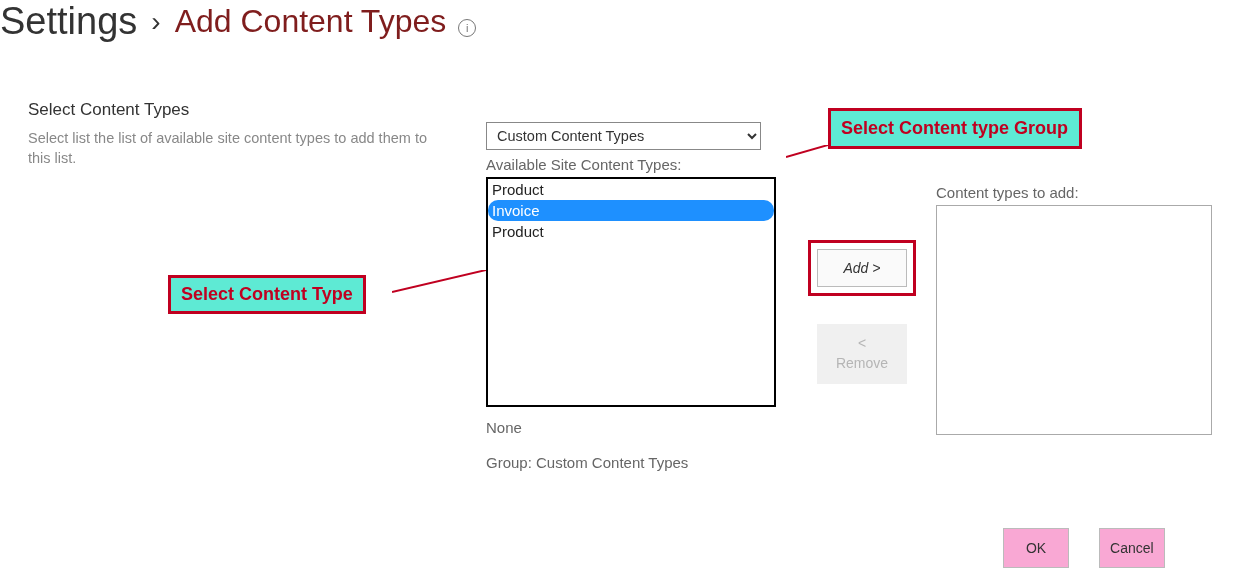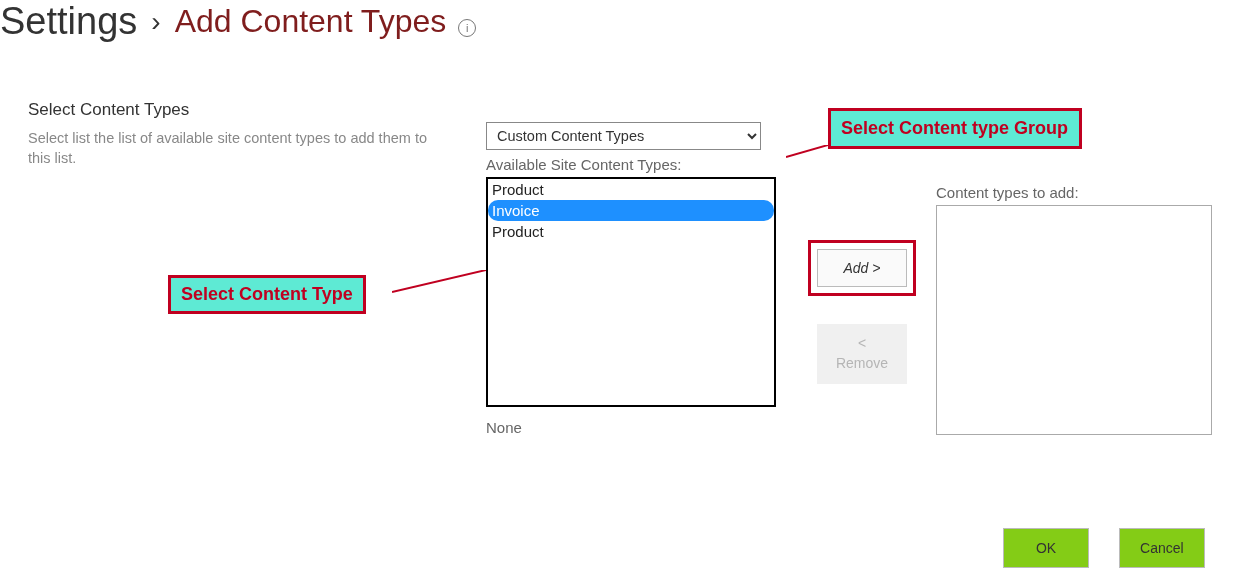--- a/index.html
+++ b/index.html
@@ -155,24 +155,24 @@
       margin-top: 12px;
       font-size: 15px;
       color: #666;
     }
     .footer-buttons {
       position: absolute;
       left: 1003px;
       top: 528px;
     }
     .footer-btn {
-      width: 86px;
+      width: 66px;
       height: 40px;
       border: 1px solid #bbb;
-      background: #84cc16;
+      background: #f9a8d4;
       font-size: 14px;
       color: #333;
       cursor: pointer;
       font-family: inherit;
       margin-right: 26px;
     }
     .callout-box {
       border: 3px solid #c00020;
       color: #c00020;
       font-weight: 700;
@@ -208,20 +208,21 @@
   <div class="field-label" style="margin-top:6px">Available Site Content Types:</div>
   <div class="listbox">
     <div class="listbox-option">Product</div>
     <div class="listbox-option selected">Invoice</div>
     <div class="listbox-option">Product</div>
   </div>
 
   <div class="desc-block">
     <div>None</div>
   </div>
+  <div class="desc-block" style="margin-top:18px">Group: Custom Content Types</div>
 </div>
 
 <div class="middle-buttons">
   <div class="add-btn-wrap">
     <button class="add-btn">Add &gt;</button>
   </div>
   <button class="remove-btn" disabled="">&lt;<br>Remove</button>
 </div>
 
 <div class="right-list-panel">

